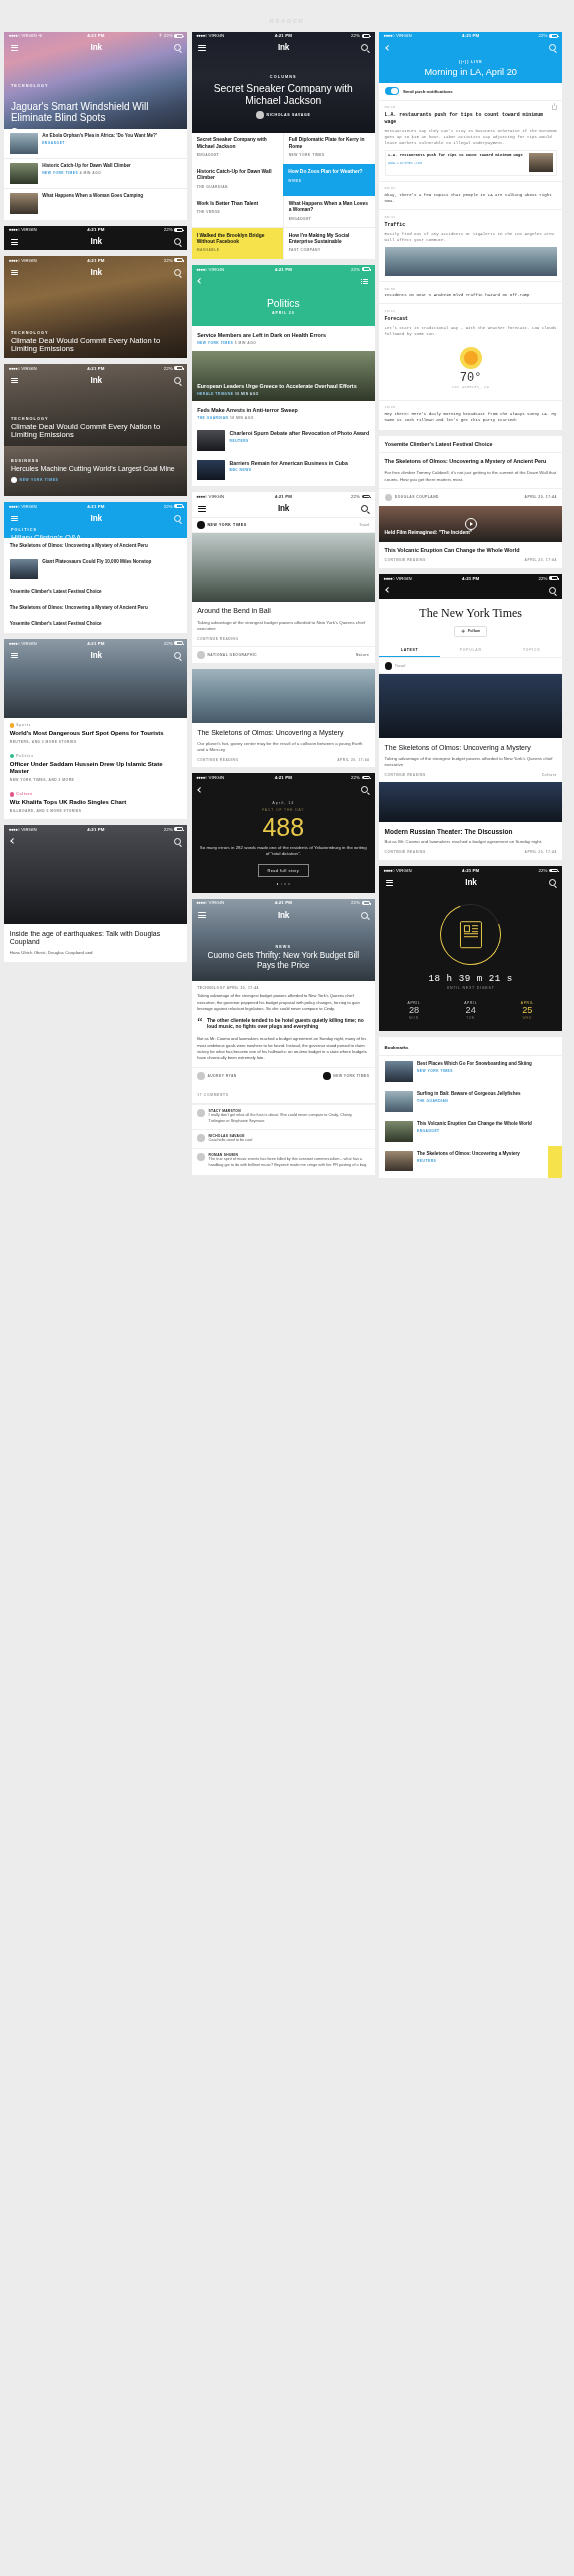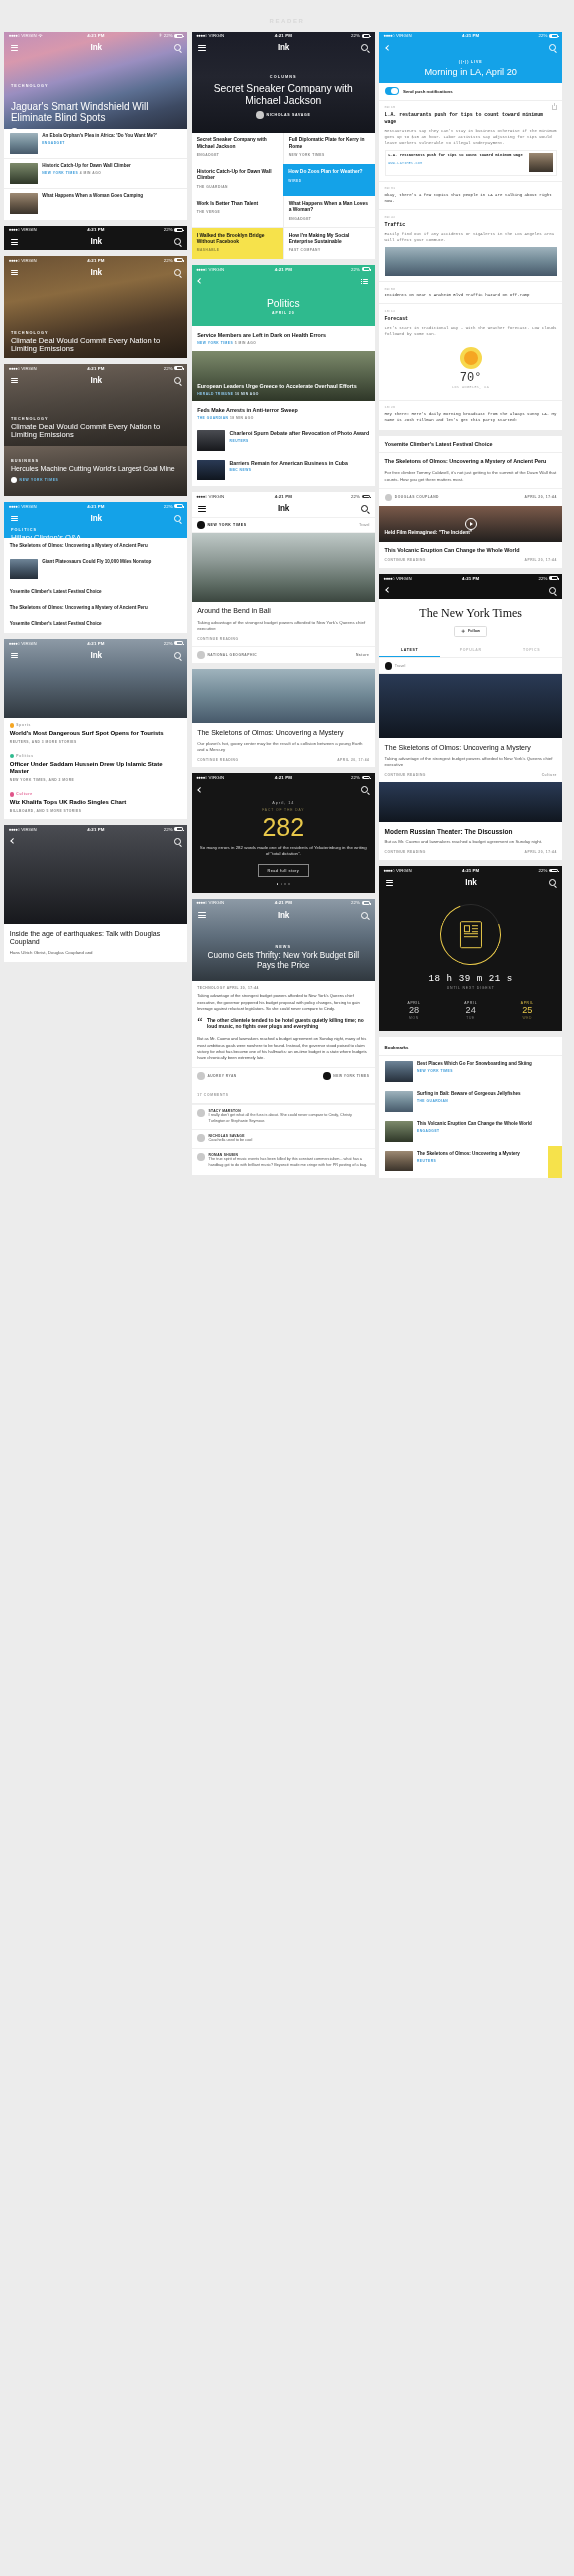--- a/index.html
+++ b/index.html
@@ -706,21 +706,21 @@
         </div>
         <div class="nav">
           <span class="chev"></span>
           <span class="t"></span>
           <span class="mag"></span>
         </div>
       </div>
       <div class="darkpanel" style="padding-top:3.3px">
         <div class="d1">April, 14</div>
         <div class="d2">FACT OF THE DAY</div>
-        <div class="bignum">282</div>
+        <div class="bignum">488</div>
         <p>So many errors in 282 words made one of the residents of Yekaterinburg in the writing of "total dictation".</p>
         <div class="btn-outline">Read full story</div>
         <div class="dotsrow">
             <i class="on"></i>
             <i></i>
             <i></i>
             <i></i>
           </div>
       </div>
     </div>

